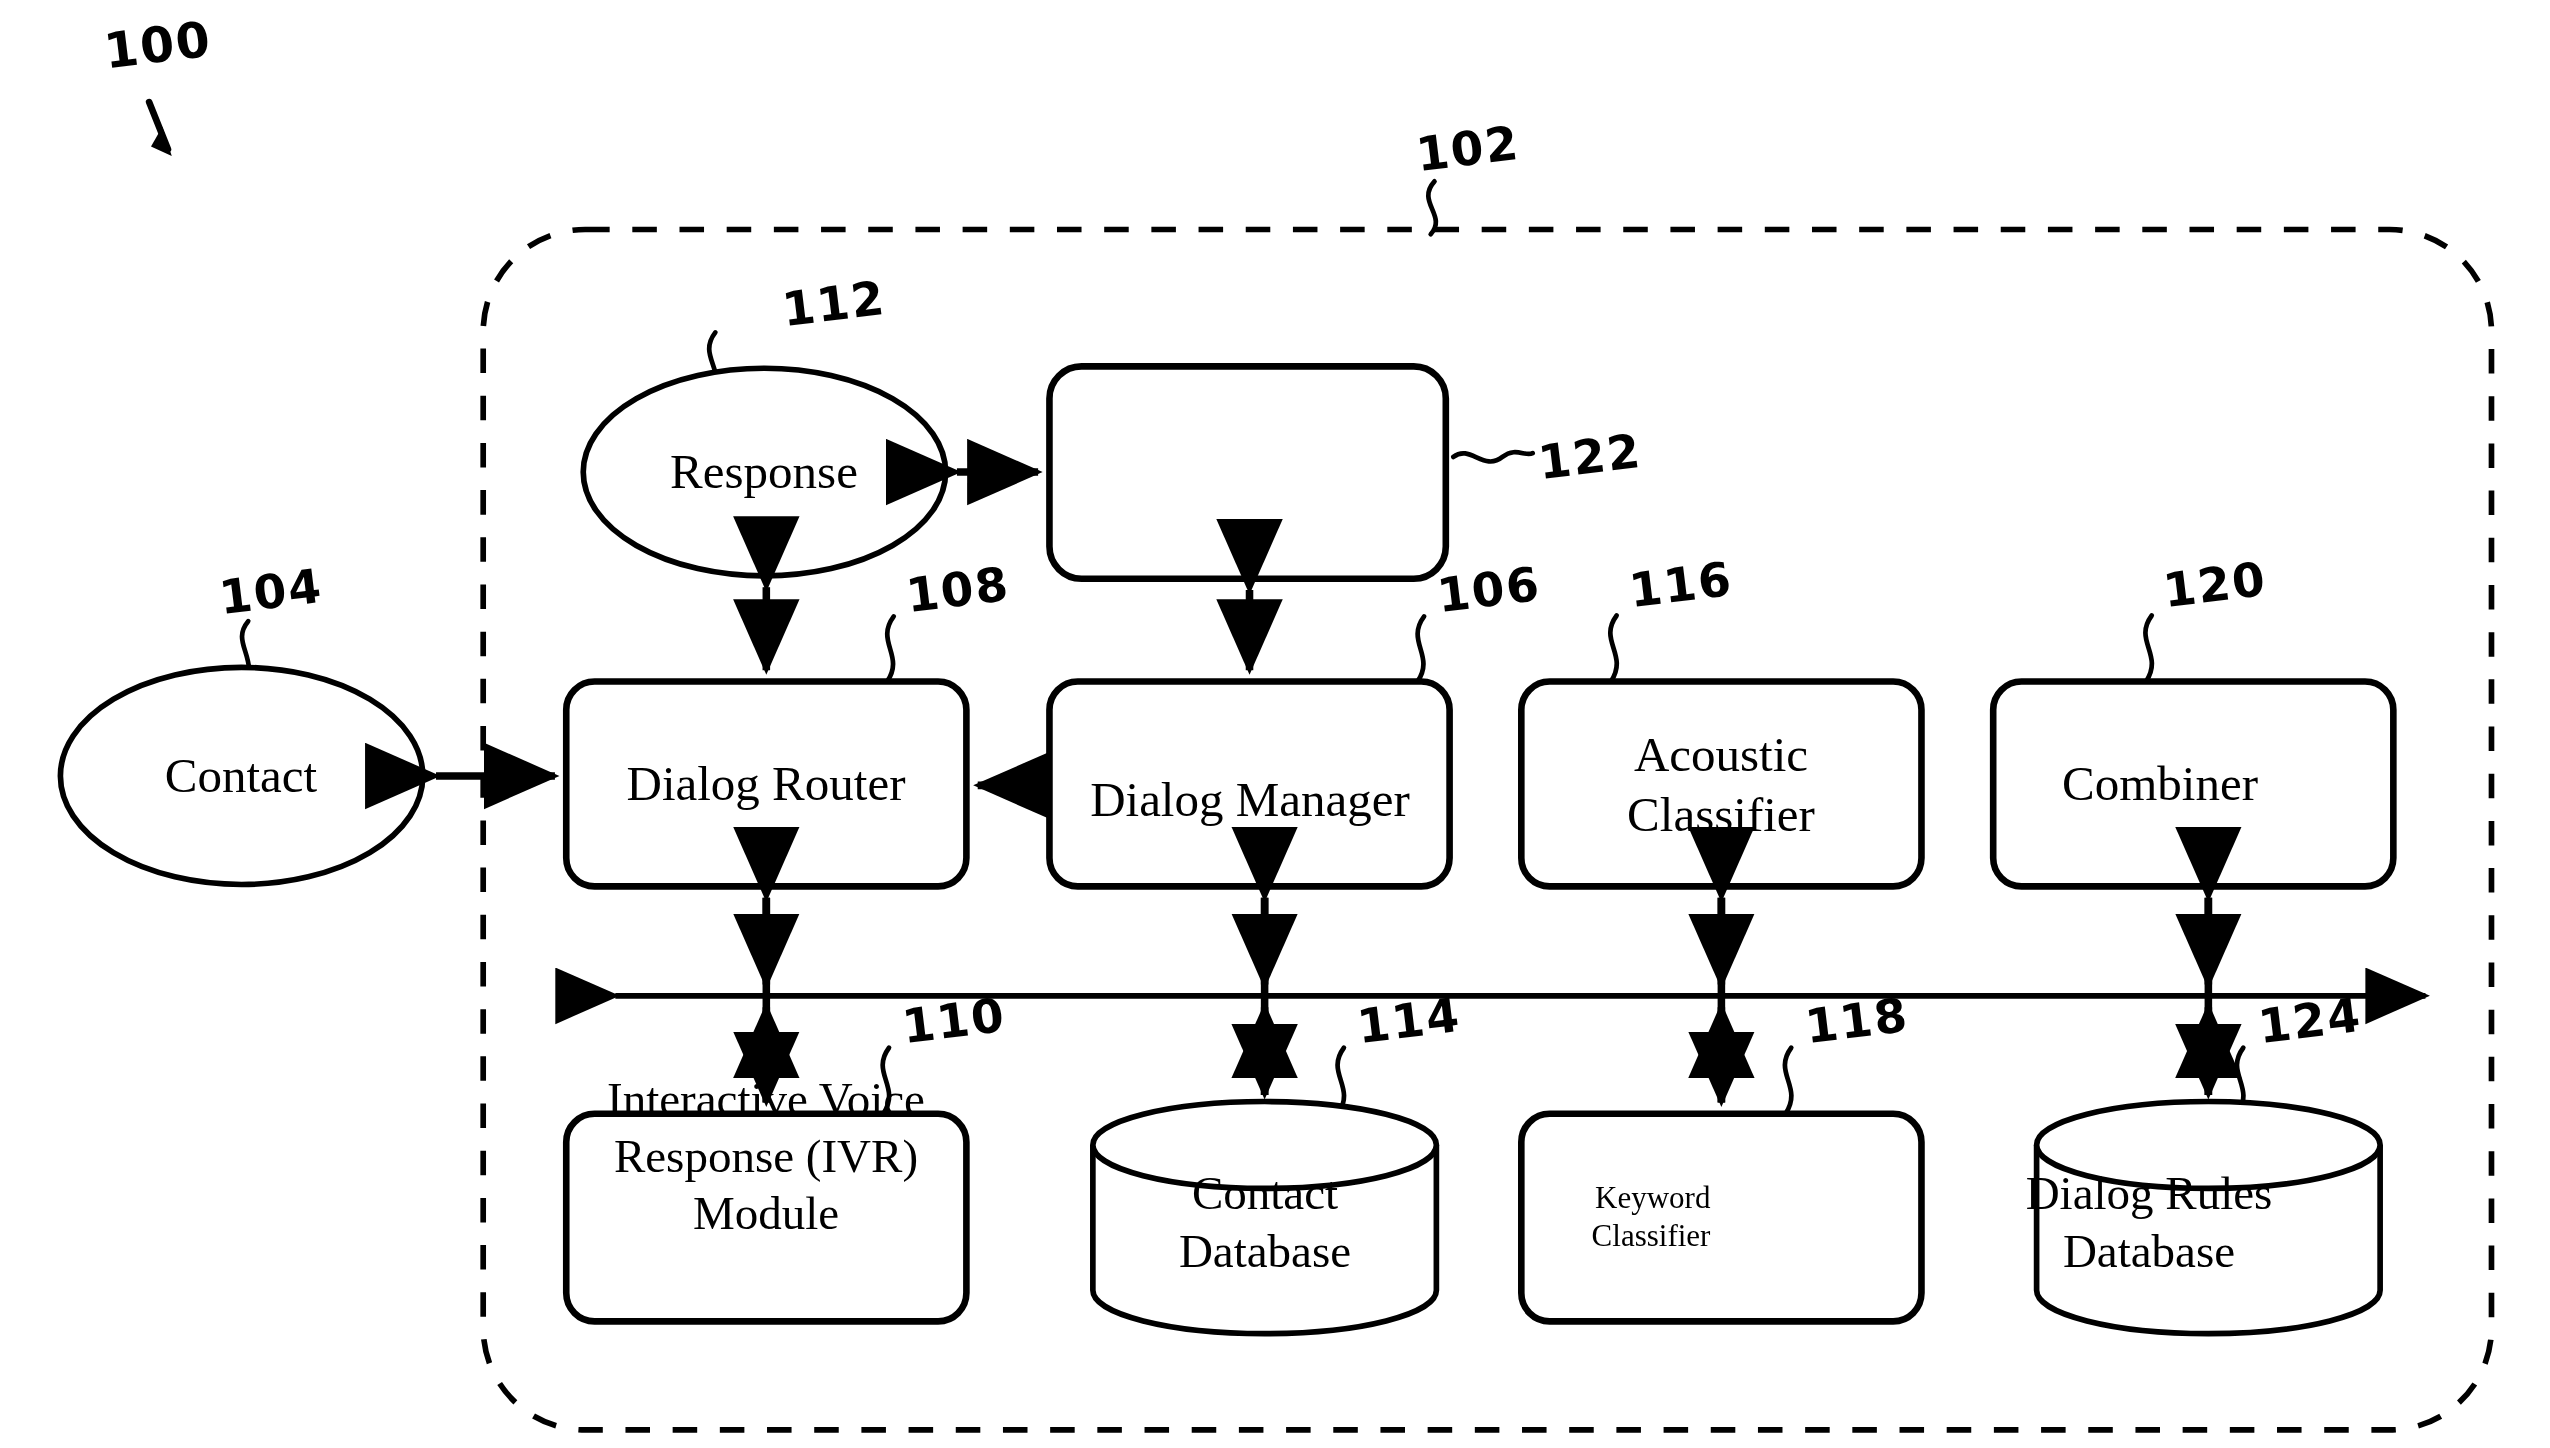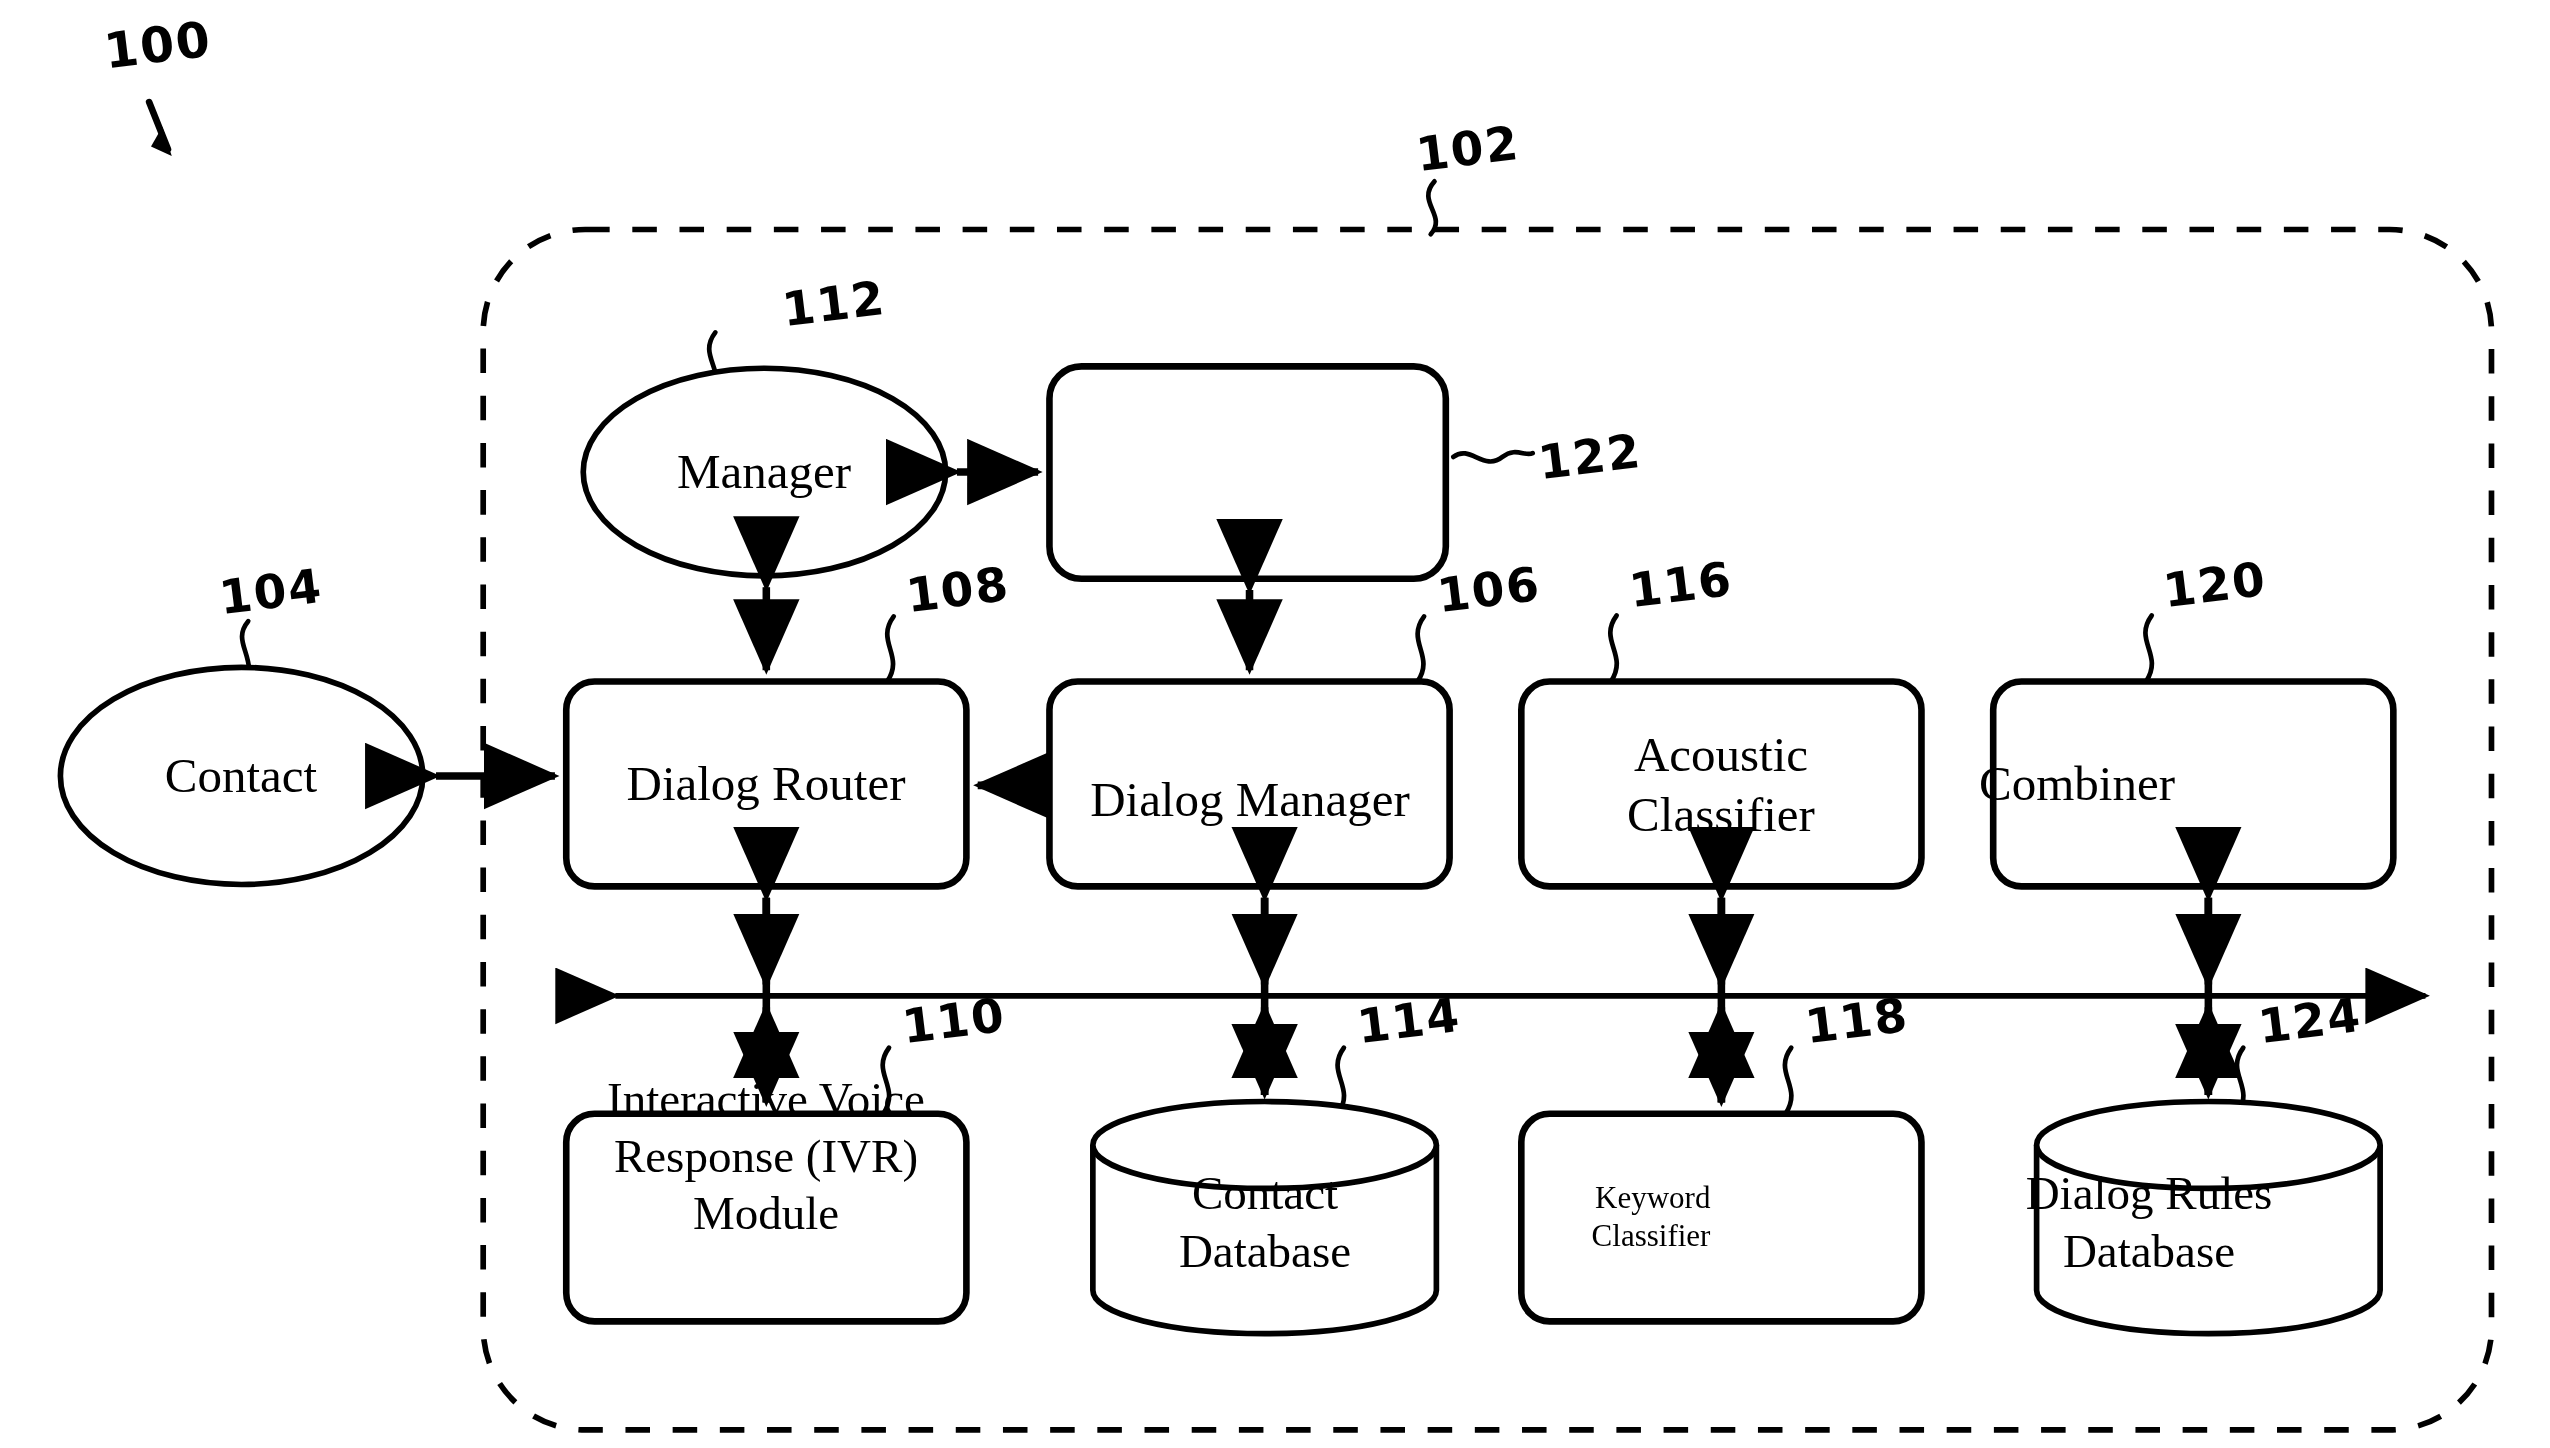--- a/index.html
+++ b/index.html
@@ -172,36 +172,36 @@
   </svg>
 
   <div class="ref-num" style="left:104px; top:17px; font-size:49px;">100</div>
 
   <div class="ref-num" style="left:1416px; top:121px; font-size:47px;">102</div>
 
 
   <div class="node-label" style="left:60px; top:736px; width:362px; height:79px; font-size:49px;">Contact</div>
   <div class="ref-num" style="left:219px; top:564px; font-size:47px;">104</div>
 
-  <div class="node-label" style="left:583px; top:432px; width:362px; height:79px; font-size:49px;">Manager</div>
+  <div class="node-label" style="left:583px; top:432px; width:362px; height:79px; font-size:49px;">Response</div>
   <div class="ref-num" style="left:782px; top:276px; font-size:47px;">112</div>
 
   <div class="ref-num" style="left:1538px; top:429px; font-size:47px;">122</div>
 
   <div class="node-label" style="left:566px; top:744px; width:400px; height:79px; font-size:49px;">Dialog Router</div>
   <div class="ref-num" style="left:906px; top:562px; font-size:47px;">108</div>
 
   <div class="node-label" style="left:1050px; top:760px; width:400px; height:79px; font-size:49px;">Dialog Manager</div>
   <div class="ref-num" style="left:1437px; top:562px; font-size:47px;">106</div>
 
   <div class="node-label" style="left:1521px; top:723px; width:400px; height:123px; font-size:49px;">Acoustic
 Classifier</div>
   <div class="ref-num" style="left:1629px; top:557px; font-size:47px;">116</div>
 
-  <div class="node-label" style="left:1877px; top:744px; width:400px; height:79px; font-size:49px;">Combiner</div>
+  <div class="node-label" style="left:1960px; top:744px; width:400px; height:79px; font-size:49px;">Combiner</div>
   <div class="ref-num" style="left:2163px; top:557px; font-size:47px;">120</div>
 
   <div class="node-label" style="left:566px; top:1067px; width:400px; height:179px; font-size:47px;">Interactive Voice
 Response (IVR)
 Module</div>
   <div class="ref-num" style="left:902px; top:993px; font-size:47px;">110</div>
 
   <div class="node-label" style="left:1093px; top:1161px; width:344px; height:123px; font-size:47px;">Contact
 Database</div>
   <div class="ref-num" style="left:1357px; top:993px; font-size:47px;">114</div>

